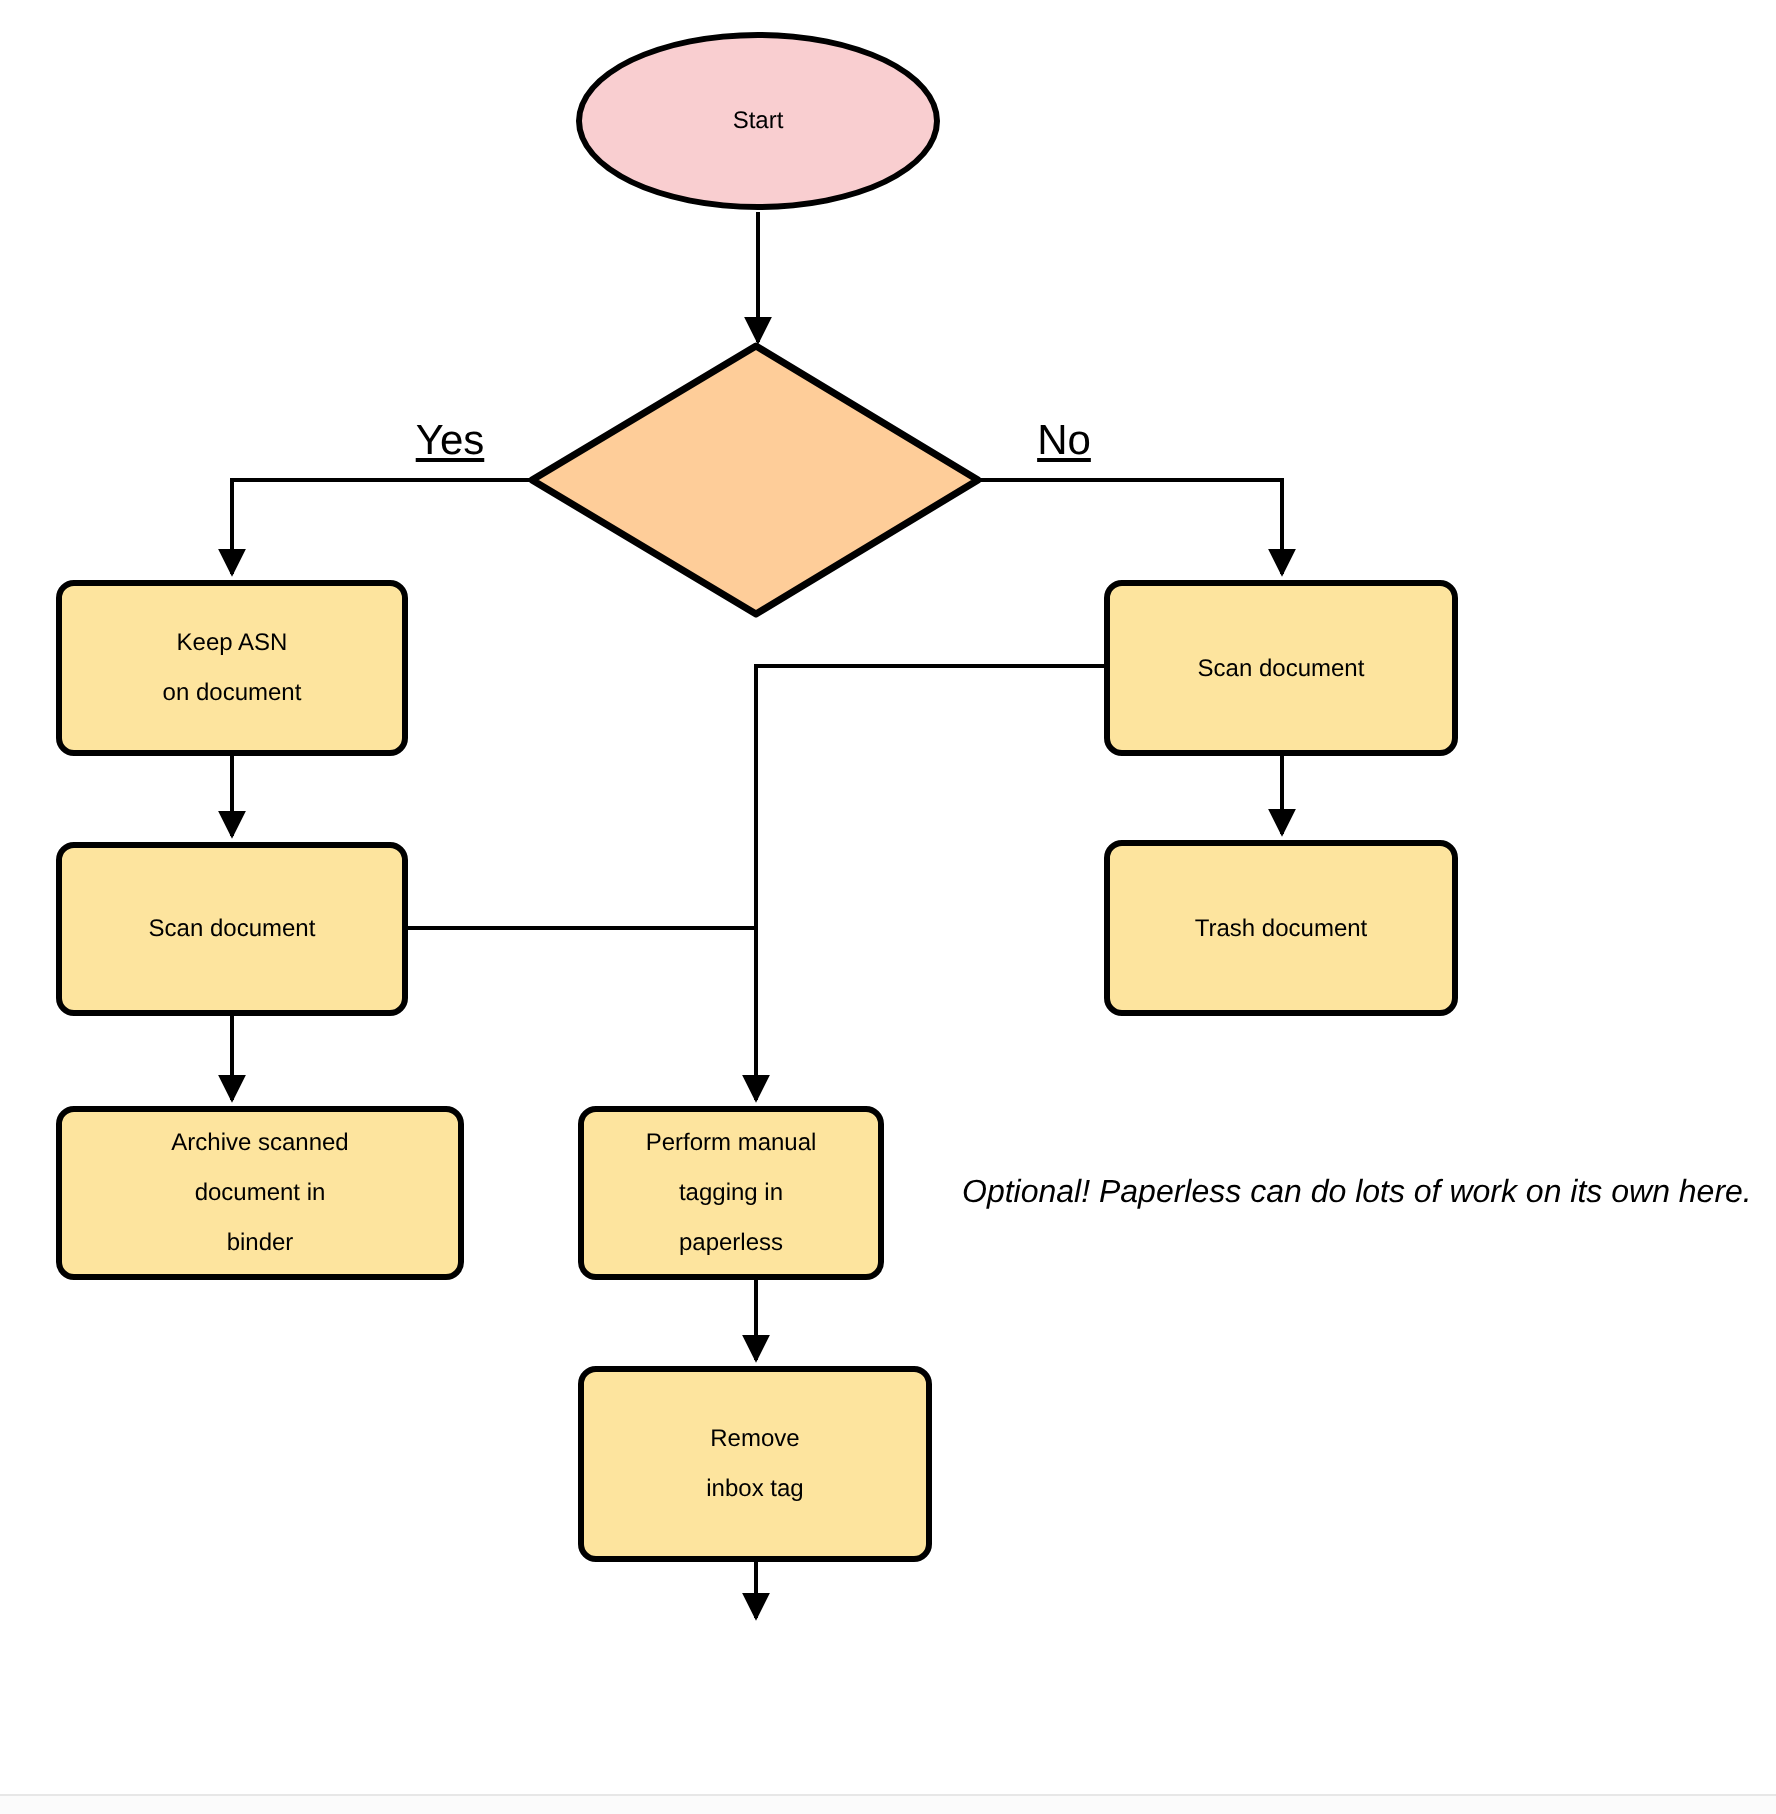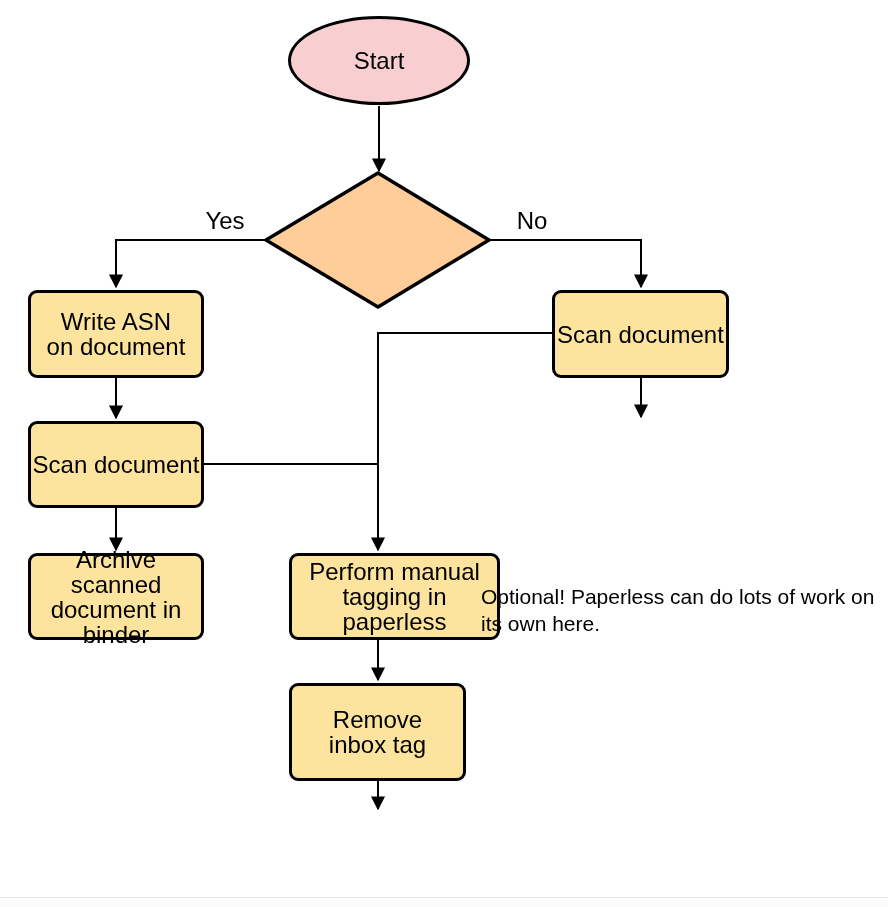--- a/index.html
+++ b/index.html
@@ -3,35 +3,35 @@
 <meta charset="utf-8">
 <style>
   html,body{margin:0;padding:0;background:#ffffff;}
   .canvas{
     position:relative;width:888px;height:907px;background:#ffffff;overflow:hidden;
     font-family:"Liberation Sans",sans-serif;color:#000;
   }
   .edges{position:absolute;left:0;top:0;width:888px;height:907px;}
   .node{
     position:absolute;display:flex;align-items:center;justify-content:center;
-    text-align:center;white-space:pre-line;font-size:24px;line-height:25px;
+    text-align:center;white-space:pre-line;font-size:12px;line-height:25px;
     box-sizing:border-box;
   }
   .rect{
     background:var(--process-fill);border:3px solid var(--stroke);border-radius:9px;
   }
   .terminal{
     background:var(--terminal-fill);border:3.5px solid var(--stroke);border-radius:50%;
   }
   .edge-label{
-    position:absolute;font-size:24px;line-height:22px;text-align:center;width:50px;
+    position:absolute;font-size:21px;line-height:22px;text-align:center;width:50px;text-decoration:underline;
   }
   .note{
     position:absolute;left:481px;top:583px;width:396px;
-    font-size:21px;line-height:27px;
+    font-size:16px;line-height:27px;font-style:italic;
   }
   .bottom-rule{position:absolute;left:0;top:897px;width:888px;height:1px;background:#e7e7e7;}
   .below-rule{position:absolute;left:0;top:898px;width:888px;height:9px;background:#fbfbfb;}
 </style>
 </head>
 <body>
 
 <div class="canvas">
 
   <svg class="edges" viewBox="0 0 888 907" xmlns="http://www.w3.org/2000/svg">
@@ -56,35 +56,38 @@
 
     <polygon points="378,173 489,240 378,307 266,240" style="fill:var(--decision-fill)" stroke="#000" stroke-width="3.5" stroke-linejoin="round"></polygon>
   </svg>
 
   <div class="node terminal" style="left:288px;top:16px;width:182px;height:89px;">
     <span>Start</span>
   </div>
 
 
   <div class="node rect" style="left:28px;top:290px;width:176px;height:88px;">
-    <span>Write ASN
+    <span>Keep ASN
 on document</span>
   </div>
   <div class="node rect" style="left:28px;top:421px;width:176px;height:87px;">
     <span>Scan document</span>
   </div>
-  <div class="node rect" style="left:28px;top:553px;width:176px;height:87px;">
+  <div class="node rect" style="left:28px;top:553px;width:204px;height:87px;">
     <span>Archive scanned
 document in
 binder</span>
   </div>
   <div class="node rect" style="left:552px;top:290px;width:177px;height:88px;">
     <span>Scan document</span>
   </div>
-  <div class="node rect" style="left:289px;top:553px;width:211px;height:87px;">
+  <div class="node rect" style="left:552px;top:420px;width:177px;height:88px;">
+    <span>Trash document</span>
+  </div>
+  <div class="node rect" style="left:289px;top:553px;width:153px;height:87px;">
     <span>Perform manual
 tagging in
 paperless</span>
   </div>
   <div class="node rect" style="left:289px;top:683px;width:177px;height:98px;">
     <span>Remove
 inbox tag</span>
   </div>
 
   <div class="edge-label" style="left:200px;top:210px;">Yes</div>

